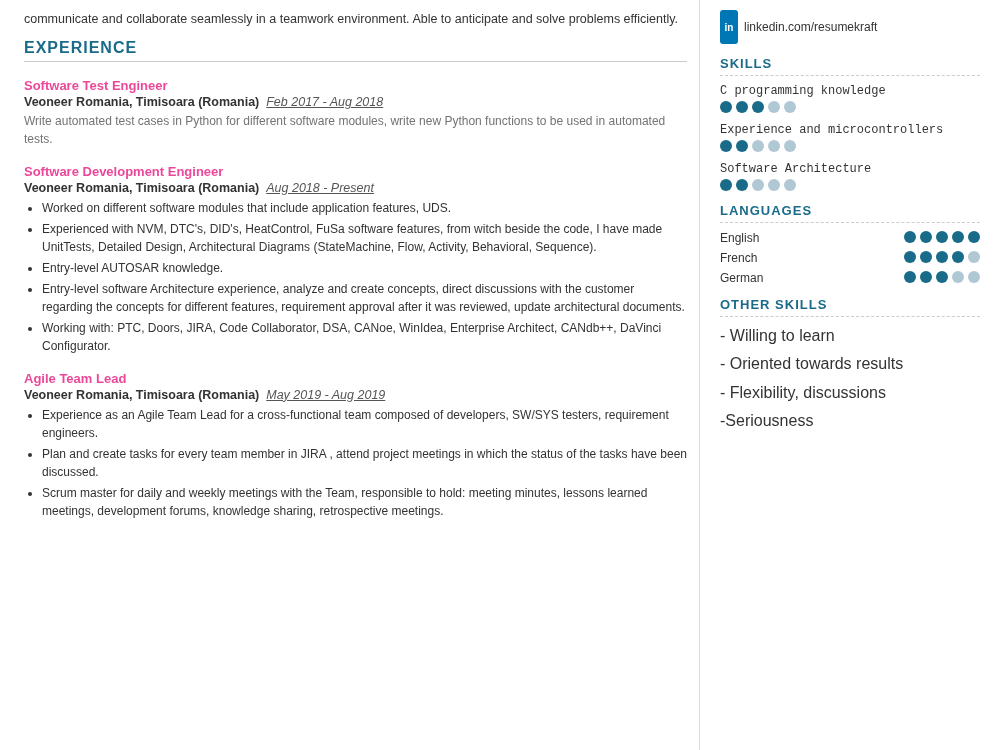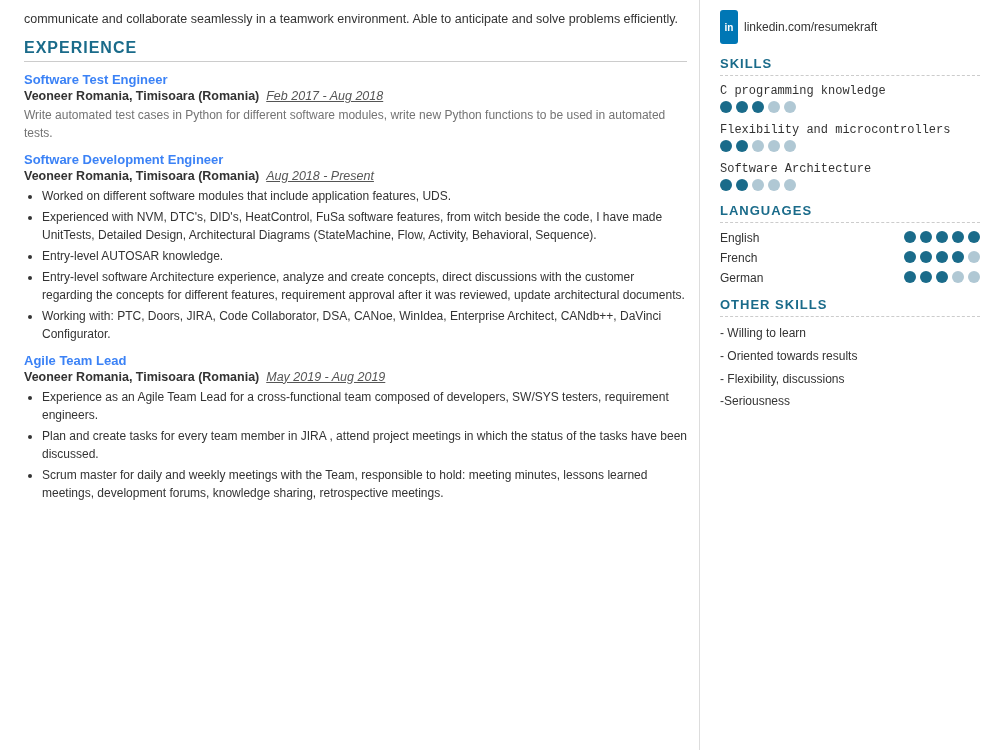--- a/index.html
+++ b/index.html
@@ -43,22 +43,22 @@
     }
     .intro-text {
       font-size: 12.5px;
       color: #333;
       line-height: 1.5;
       margin-bottom: 10px;
     }
     .job-title {
       font-weight: bold;
       font-size: 13px;
-      color: #3b82f6;
-      margin-top: 10px;
+      color: #ec4899;
+      margin-top: 16px;
       margin-bottom: 2px;
     }
     .job-company {
       font-size: 12.5px;
       color: #333;
       margin-bottom: 3px;
     }
     .job-company span.dates {
       font-style: italic;
       color: #555;
@@ -152,21 +152,21 @@
       color: #333;
       width: 60px;
     }
     .lang-dots {
       display: flex;
       gap: 4px;
     }
 
     
     .other-skill-item {
-      font-size: 12px;
+      font-size: 16px;
       color: #333;
       margin-bottom: 6px;
       line-height: 1.4;
     }
   </style>
 </head>
 <body>
 
 <div class="page">
 
@@ -227,21 +227,21 @@
       <div class="skill-name">C programming knowledge</div>
       <div class="dots-row">
             <div class="dot dot-filled"></div>
             <div class="dot dot-filled"></div>
             <div class="dot dot-filled"></div>
             <div class="dot dot-empty"></div>
             <div class="dot dot-empty"></div>
           </div>
     </div>
         <div class="skill-item">
-      <div class="skill-name">Flexibility and microcontrollers</div>
+      <div class="skill-name">Experience and microcontrollers</div>
       <div class="dots-row">
             <div class="dot dot-filled"></div>
             <div class="dot dot-filled"></div>
             <div class="dot dot-empty"></div>
             <div class="dot dot-empty"></div>
             <div class="dot dot-empty"></div>
           </div>
     </div>
         <div class="skill-item">
       <div class="skill-name">Software Architecture</div>

